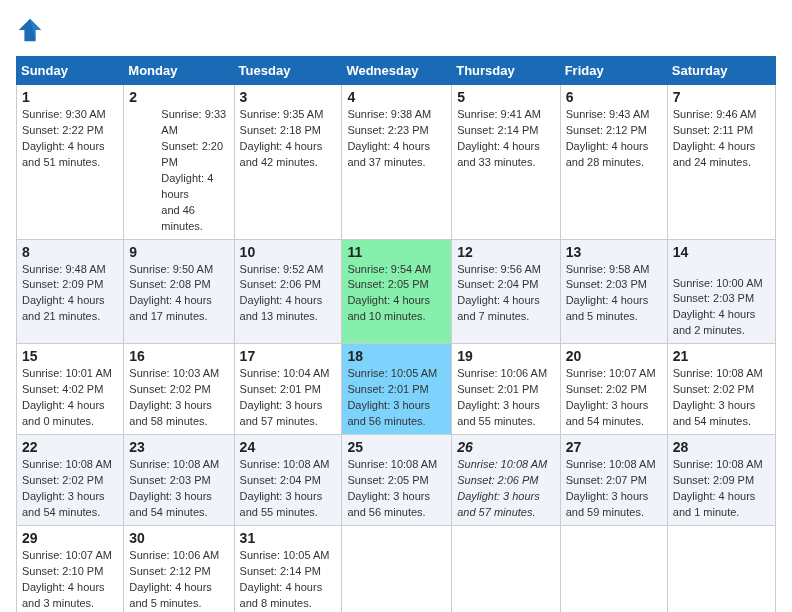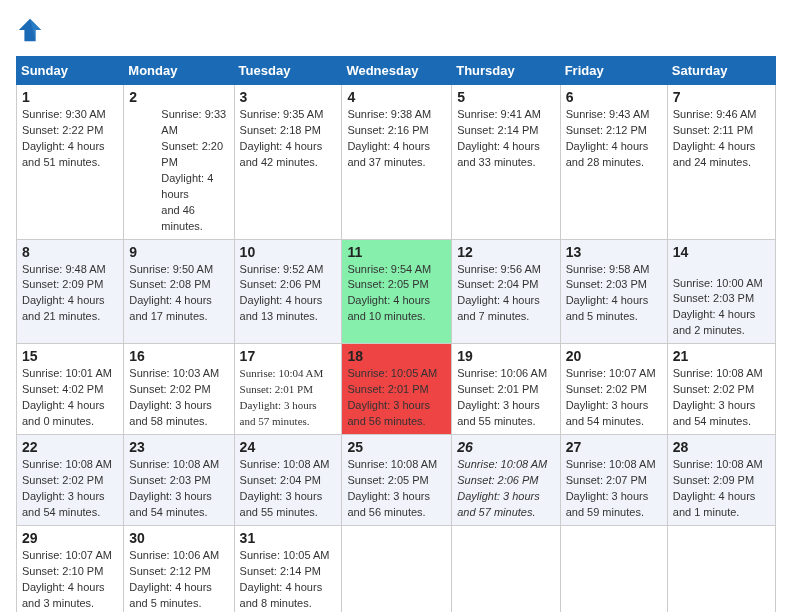--- a/index.html
+++ b/index.html
@@ -122,21 +122,21 @@
         <td style="background: rgb(255, 255, 255);">
           <span class="day-num">3</span>
           <div class="day-info" style="white-space: pre-line;">Sunrise: 9:35 AM
 Sunset: 2:18 PM
 Daylight: 4 hours
 and 42 minutes.</div>
         </td>
         <td style="background: rgb(255, 255, 255);">
           <span class="day-num">4</span>
           <div class="day-info" style="white-space: pre-line;">Sunrise: 9:38 AM
-Sunset: 2:16 PM
+Sunset: 2:23 PM
 Daylight: 4 hours
 and 37 minutes.</div>
         </td>
         <td style="background: rgb(255, 255, 255);">
           <span class="day-num">5</span>
           <div class="day-info" style="white-space: pre-line;">Sunrise: 9:41 AM
 Sunset: 2:14 PM
 Daylight: 4 hours
 and 33 minutes.</div>
         </td>
@@ -216,26 +216,26 @@
         </td>
         <td style="background: rgb(255, 255, 255);">
           <span class="day-num">16</span>
           <div class="day-info" style="white-space: pre-line;">Sunrise: 10:03 AM
 Sunset: 2:02 PM
 Daylight: 3 hours
 and 58 minutes.</div>
         </td>
         <td style="background: rgb(255, 255, 255);">
           <span class="day-num">17</span>
-          <div class="day-info" style="white-space: pre-line; font-family: Liberation Serif, serif;">Sunrise: 10:04 AM
+          <div class="day-info" style="white-space: pre-line;">Sunrise: 10:04 AM
 Sunset: 2:01 PM
 Daylight: 3 hours
 and 57 minutes.</div>
         </td>
-        <td style="background: #ef4444;">
+        <td style="background: #7dd3fc;">
           <span class="day-num">18</span>
           <div class="day-info" style="white-space: pre-line;">Sunrise: 10:05 AM
 Sunset: 2:01 PM
 Daylight: 3 hours
 and 56 minutes.</div>
         </td>
         <td style="background: rgb(255, 255, 255);">
           <span class="day-num">19</span>
           <div class="day-info" style="white-space: pre-line;">Sunrise: 10:06 AM
 Sunset: 2:01 PM

